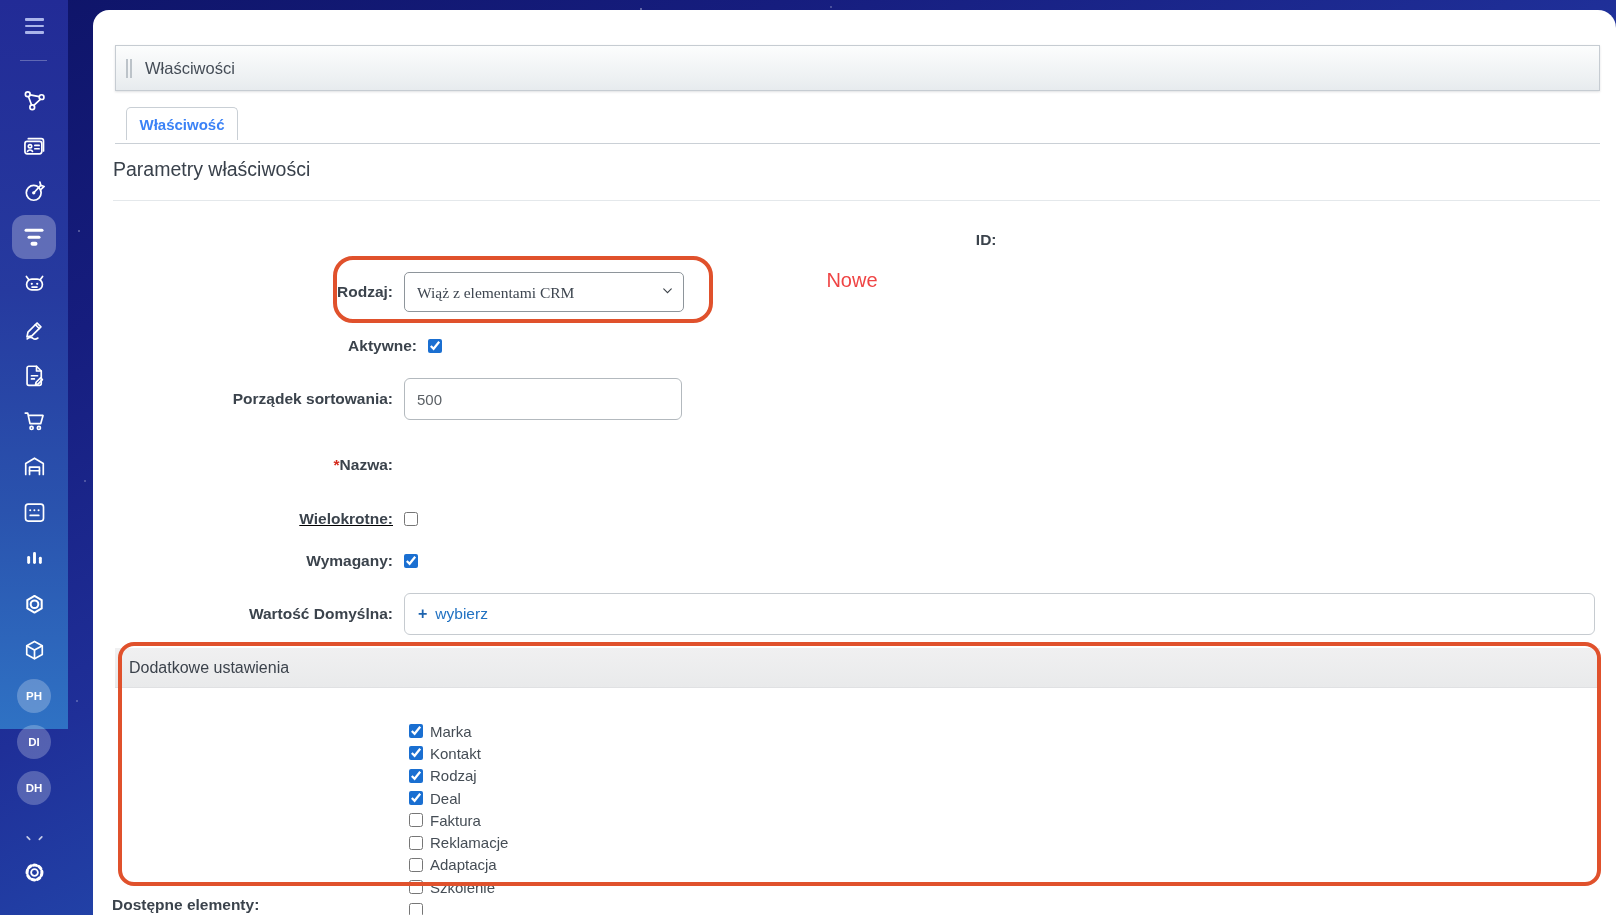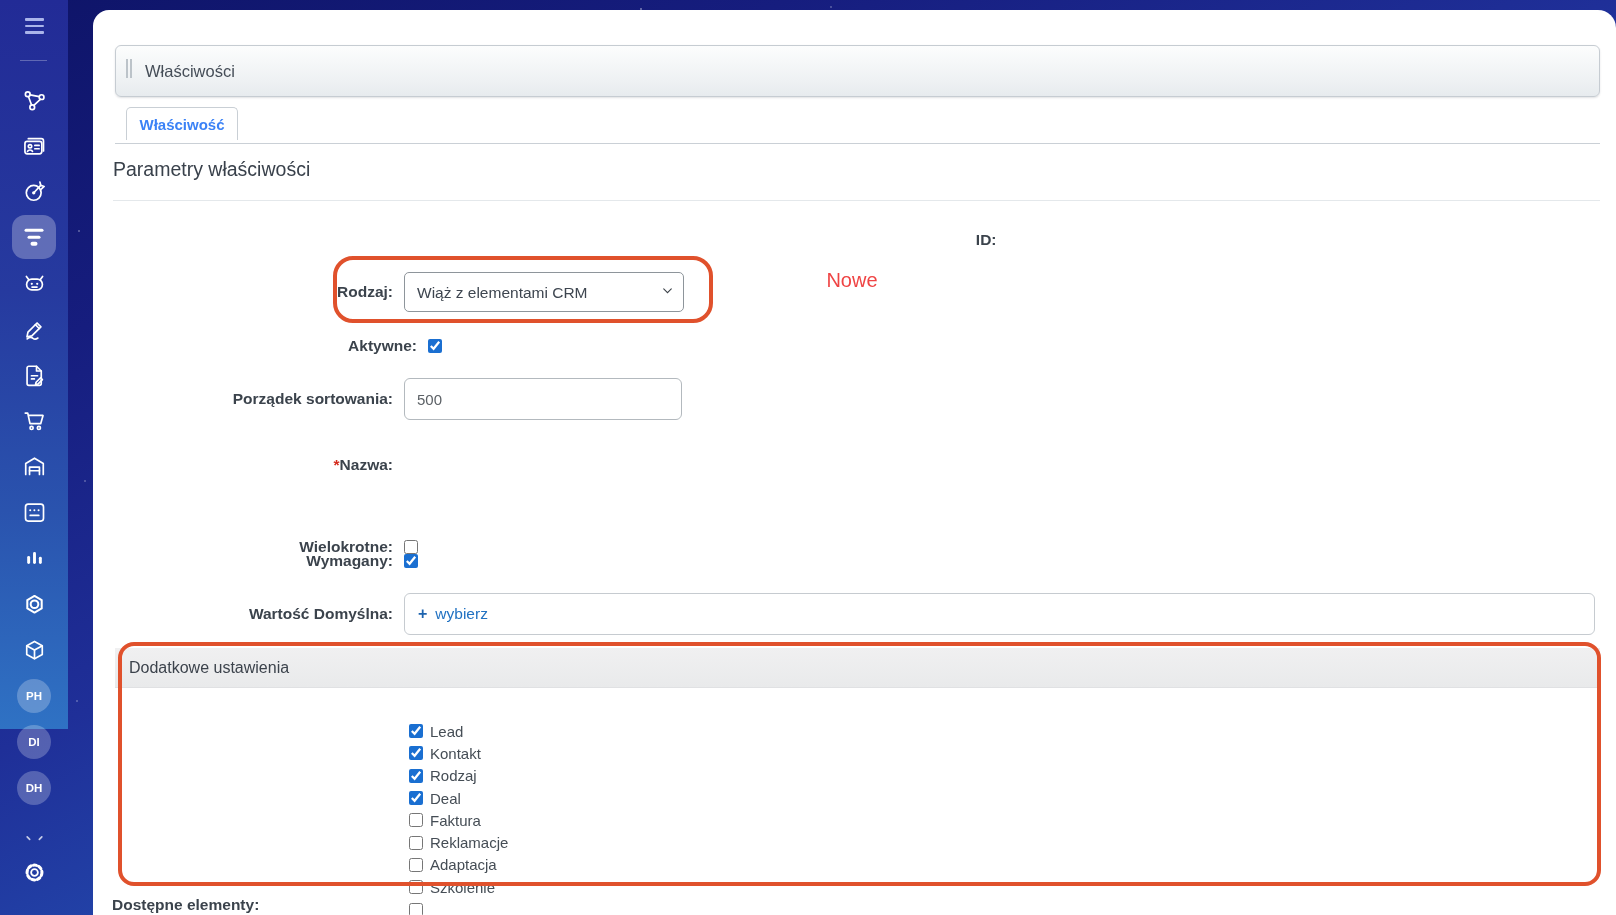--- a/index.html
+++ b/index.html
@@ -32,23 +32,23 @@
   .funnel-bars i { display:block; height:3.2px; background:#fff; border-radius:2px; }
   .funnel-bars i:nth-child(1){width:19px;} .funnel-bars i:nth-child(2){width:13px;} .funnel-bars i:nth-child(3){width:7px;}
   .avatar { position:absolute; left:50%; transform:translate(-50%,-50%); width:34px; height:34px;
     border-radius:50%; background:rgba(255,255,255,.24); display:flex; align-items:center;
     justify-content:center; color:#fff; font-size:11.5px; font-weight:700; cursor:pointer; }
 
   
   .card { position:absolute; left:93px; top:10px; right:0; bottom:0; background:#fff;
     border-radius:16px 18px 0 0; z-index:2; }
 
-  .header-bar { position:absolute; left:22px; right:16px; top:35px; height:52px;
+  .header-bar { position:absolute; left:22px; right:16px; top:35px; height:46px;
     background:linear-gradient(180deg,#fcfdfd 0%,#eef1f3 70%,#e7ebee 100%);
-    border:1px solid #c6ccd2; border-radius:6px; box-shadow:0 1px 2px rgba(60,70,80,.16); cursor:pointer;text-align:right; }
+    border:1px solid #c6ccd2; border-radius:0; box-shadow:0 1px 2px rgba(60,70,80,.16); cursor:pointer;text-align:right; }
   .grip { position:absolute; left:10px; top:13px; display:flex; gap:2.5px; }
   .grip i { display:block; width:1.6px; height:19px; background:#bcc3c9; }
   .header-title { position:absolute; left:29px; top:50%; transform:translateY(-50%);
     font-size:16.5px; color:#454d57; }
 
   .tabline { position:absolute; left:22px; right:16px; top:133px; height:1px; background:#cad0d6; }
   .tab { position:absolute; left:33px; top:97px; width:112px; height:33px; background:#fff;
     border:1px solid #c9cfd5; border-bottom:none; border-radius:5px 5px 0 0; z-index:2;
     display:flex; align-items:center; justify-content:center; font-size:15px; color:#3b82f6; cursor:pointer;font-weight:bold; }
 
@@ -57,33 +57,33 @@
 
   .row { position:absolute; left:0; right:16px; display:flex; align-items:center; }
   .lbl { width:300px; text-align:right; font-weight:700; color:#3b434c; font-size:15.5px; flex:none; }
   .lbl .req { color:#d42c1e; }
   .ctrl { margin-left:11px; display:flex; align-items:center; }
   .row-id       { top:221px; height:20px;flex-direction:column; }
   .row-rodzaj   { top:262px; height:40px; }
   .row-aktywne  { top:327px; height:18px;padding-left:24px; }
   .row-sort     { top:368px; height:42px; }
   .row-nazwa    { top:434px; height:42px; }
-  .row-wielo    { top:528px; height:18px; }
+  .row-wielo    { top:500px; height:18px;text-decoration:underline; }
   .row-wymag    { top:542px; height:18px; }
   .row-default  { top:583px; height:42px; }
 
   .plainval { font-size:20px; color:#ef4444;margin-top:20px; }
   input[type="text"] { width:278px; height:42px; border:1px solid #b3b9be; border-radius:6px;
     padding:0 12px; font-size:15px; color:#5c6166; font-family:inherit; background:#fff; }
   input[type="checkbox"] { width:14px; height:14px; accent-color:#1a6fd1; cursor:pointer; }
 
   .select-wrap { position:relative; }
   select { appearance:none; -webkit-appearance:none; width:280px; height:40px;
     border:1px solid #8e959b; border-radius:5px; padding:0 30px 0 12px; font-size:15.5px;
-    color:#3e4650; background:#fff; font-family:Liberation Sans, sans-serif; cursor:pointer; }
+    color:#3e4650; background:#fff; font-family:Liberation Serif, serif; cursor:pointer; }
   .select-chev { position:absolute; right:10px; top:50%; transform:translateY(-50%); pointer-events:none; }
   .select-chev svg { width:13px; height:13px; stroke:#3c4249; stroke-width:2; fill:none; stroke-linecap:round; }
 
   .default-box { width:1191px; height:42px; border:1px solid #c6cbd0; border-radius:6px;
     display:flex; align-items:center; padding-left:13px; }
   .pick-link { display:flex; align-items:center; gap:8px; font-size:15.5px; color:#2272c2;
     text-decoration:none; cursor:pointer; }
   .pick-link .plus { font-weight:700; color:#1d63ae; font-size:16px; }
 
   .graybar { position:absolute; left:22px; right:16px; top:638px; height:40px;
@@ -319,21 +319,21 @@
   </div>
 
   <div class="graybar">
     <span>Dodatkowe ustawienia</span>
   </div>
 
   <ul class="cb-list">
 
       <li>
         <input type="checkbox" checked="" style="">
-        <label>Lead</label>
+        <label>Marka</label>
       </li>
 
       <li>
         <input type="checkbox" checked="" style="">
         <label>Kontakt</label>
       </li>
 
       <li>
         <input type="checkbox" checked="" style="">
         <label>Rodzaj</label>

